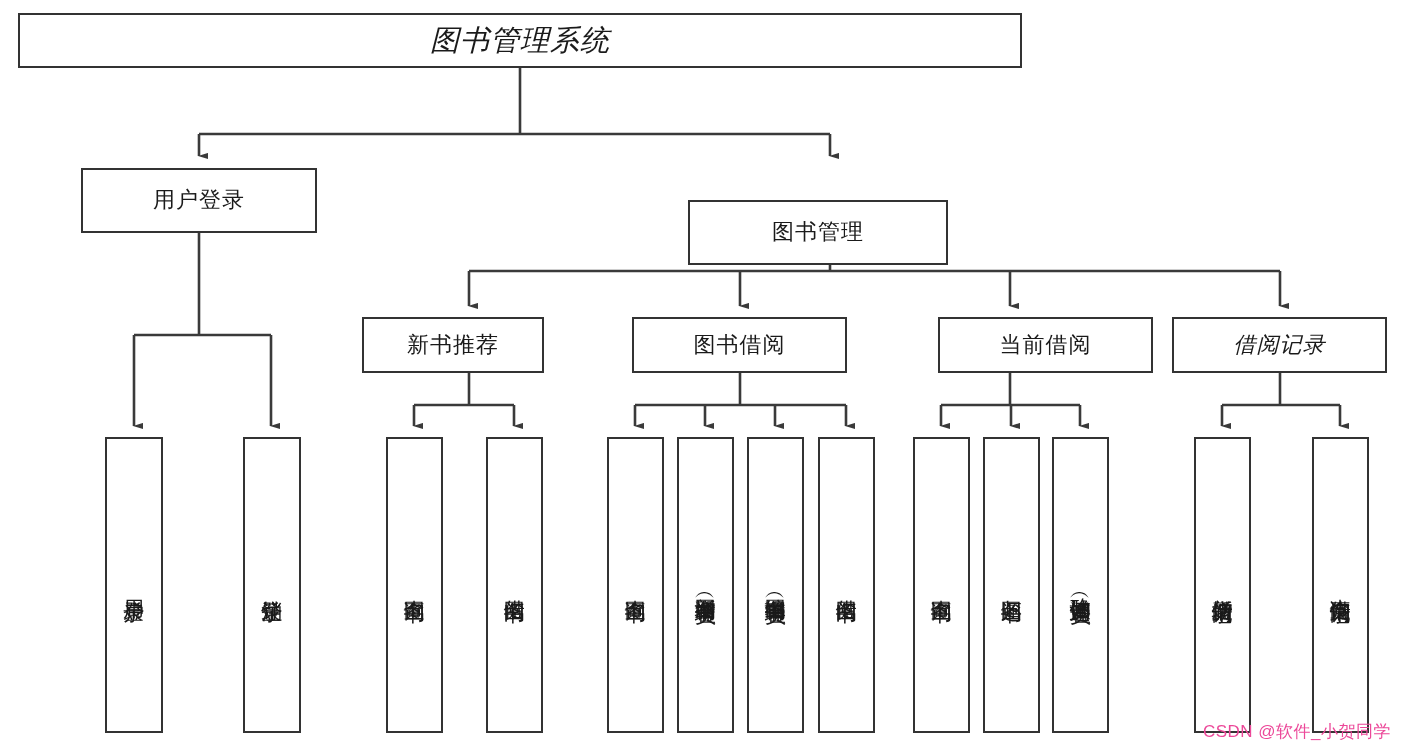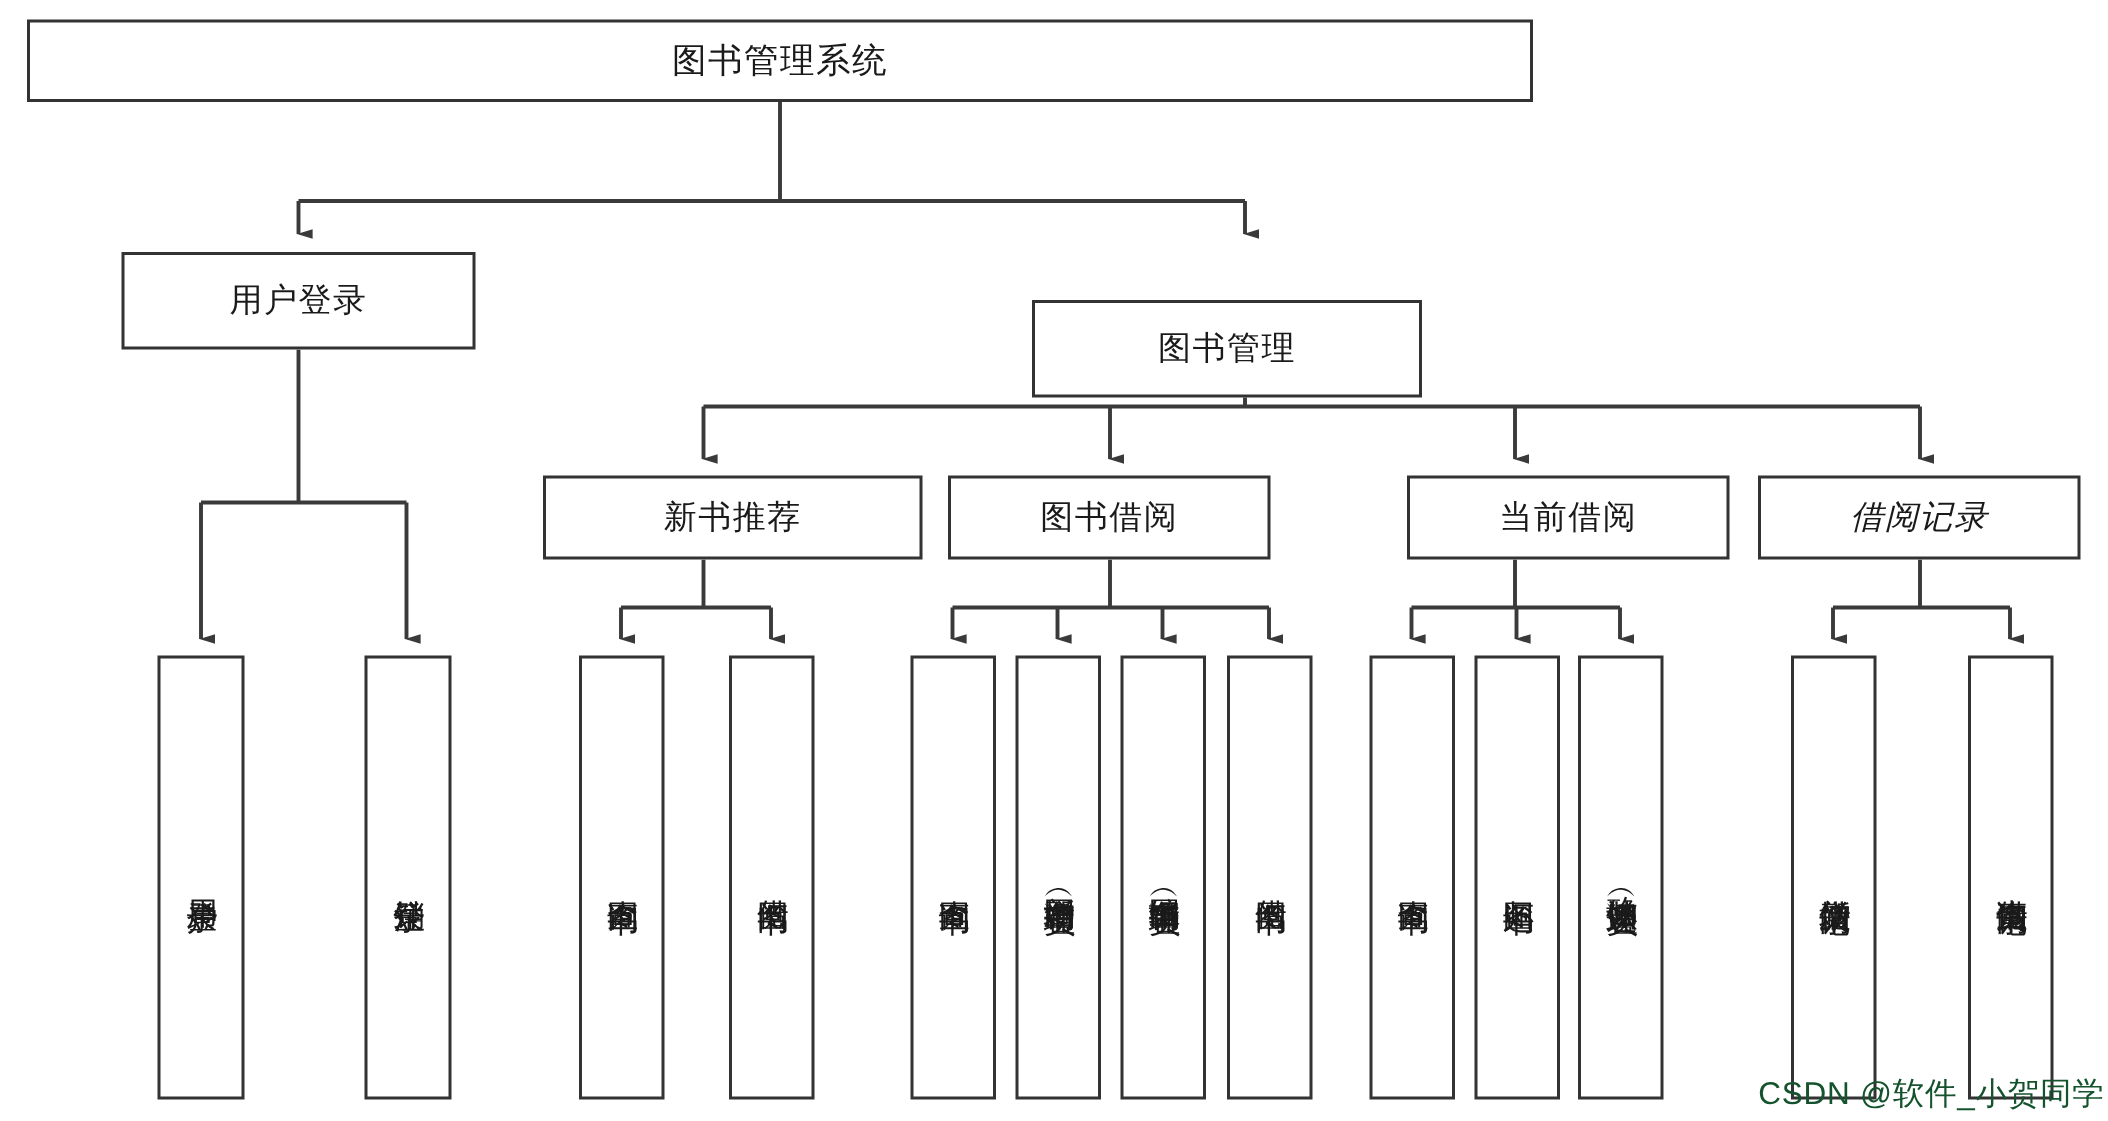--- a/index.html
+++ b/index.html
@@ -51,28 +51,29 @@
     justify-content: center;
     text-align: center;
     padding: 6px 0;
   }
   .node-v .vtext {
     writing-mode: vertical-rl;
     text-orientation: upright;
     display: block;
   }
   #root-node {
-    font-size: 23px;
+    font-size: 29px;
+    font-style: italic;
   }
   #watermark {
     position: absolute;
-    right: 2px;
+    right: 14px;
     bottom: 4px;
-    font-size: 21px;
-    color: #14532d;
+    font-size: 17px;
+    color: #ec4899;
     white-space: nowrap;
     letter-spacing: 0.5px;
   }
 </style>
 </head>
 <body>
 
 <div id="diagram-root">
 
   <svg id="wires" viewBox="0 0 1405 747" xmlns="http://www.w3.org/2000/svg">
@@ -132,21 +133,21 @@
   <div class="node node-h" style="left:688px; top:168px; width:260px; height:65px;margin-top:32px;">图书管理</div>
 
   <div class="node node-v" style="left:105px; top:437px; width:58px; height:296px;">
     <span class="vtext">用户登录</span>
   </div>
 
   <div class="node node-v" style="left:243px; top:437px; width:58px; height:296px;">
     <span class="vtext">注销登录</span>
   </div>
 
-  <div class="node node-h" style="left:362px; top:317px; width:253px; height:56px;">新书推荐</div>
+  <div class="node node-h" style="left:362px; top:317px; width:182px; height:56px;">新书推荐</div>
 
   <div class="node node-h" style="left:632px; top:317px; width:215px; height:56px;">图书借阅</div>
 
   <div class="node node-h" style="left:902px; top:317px; width:215px; height:56px;margin-left:36px;">当前借阅</div>
 
   <div class="node node-h" style="left:1172px; top:317px; width:215px; height:56px;font-style:italic;">借阅记录</div>
 
   <div class="node node-v" style="left:386px; top:437px; width:57px; height:296px;">
     <span class="vtext">查询图书</span>
   </div>

